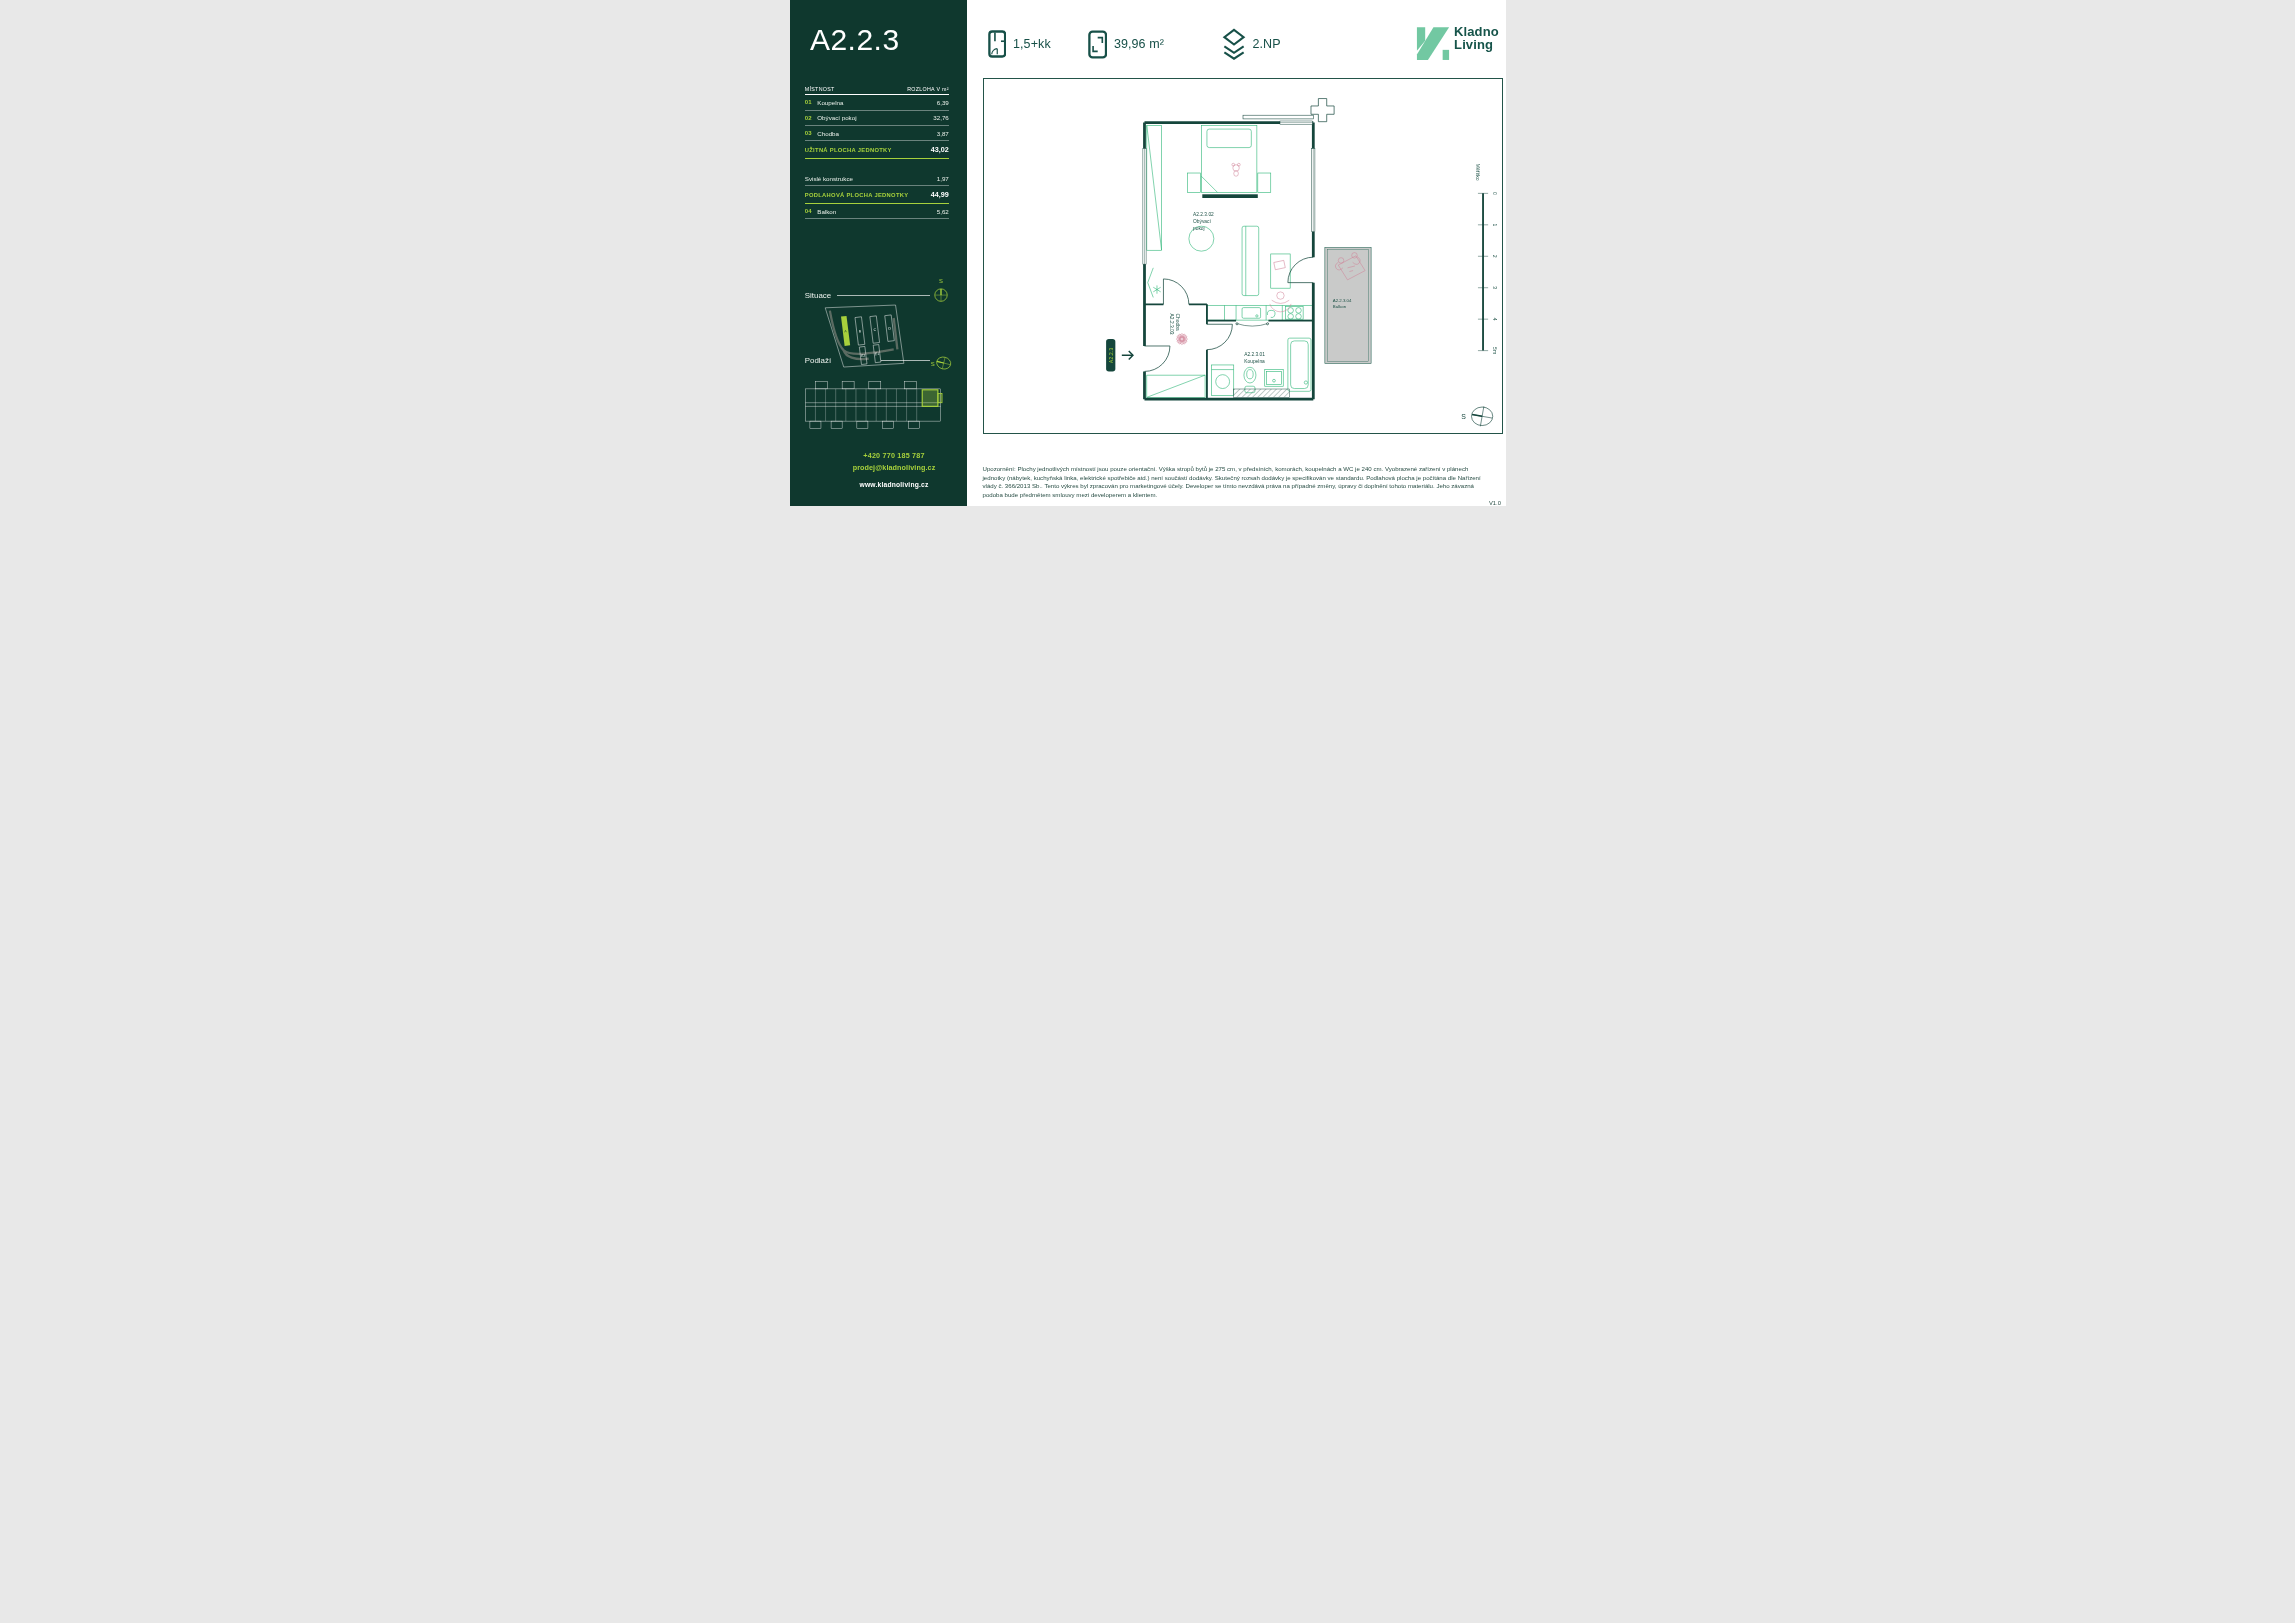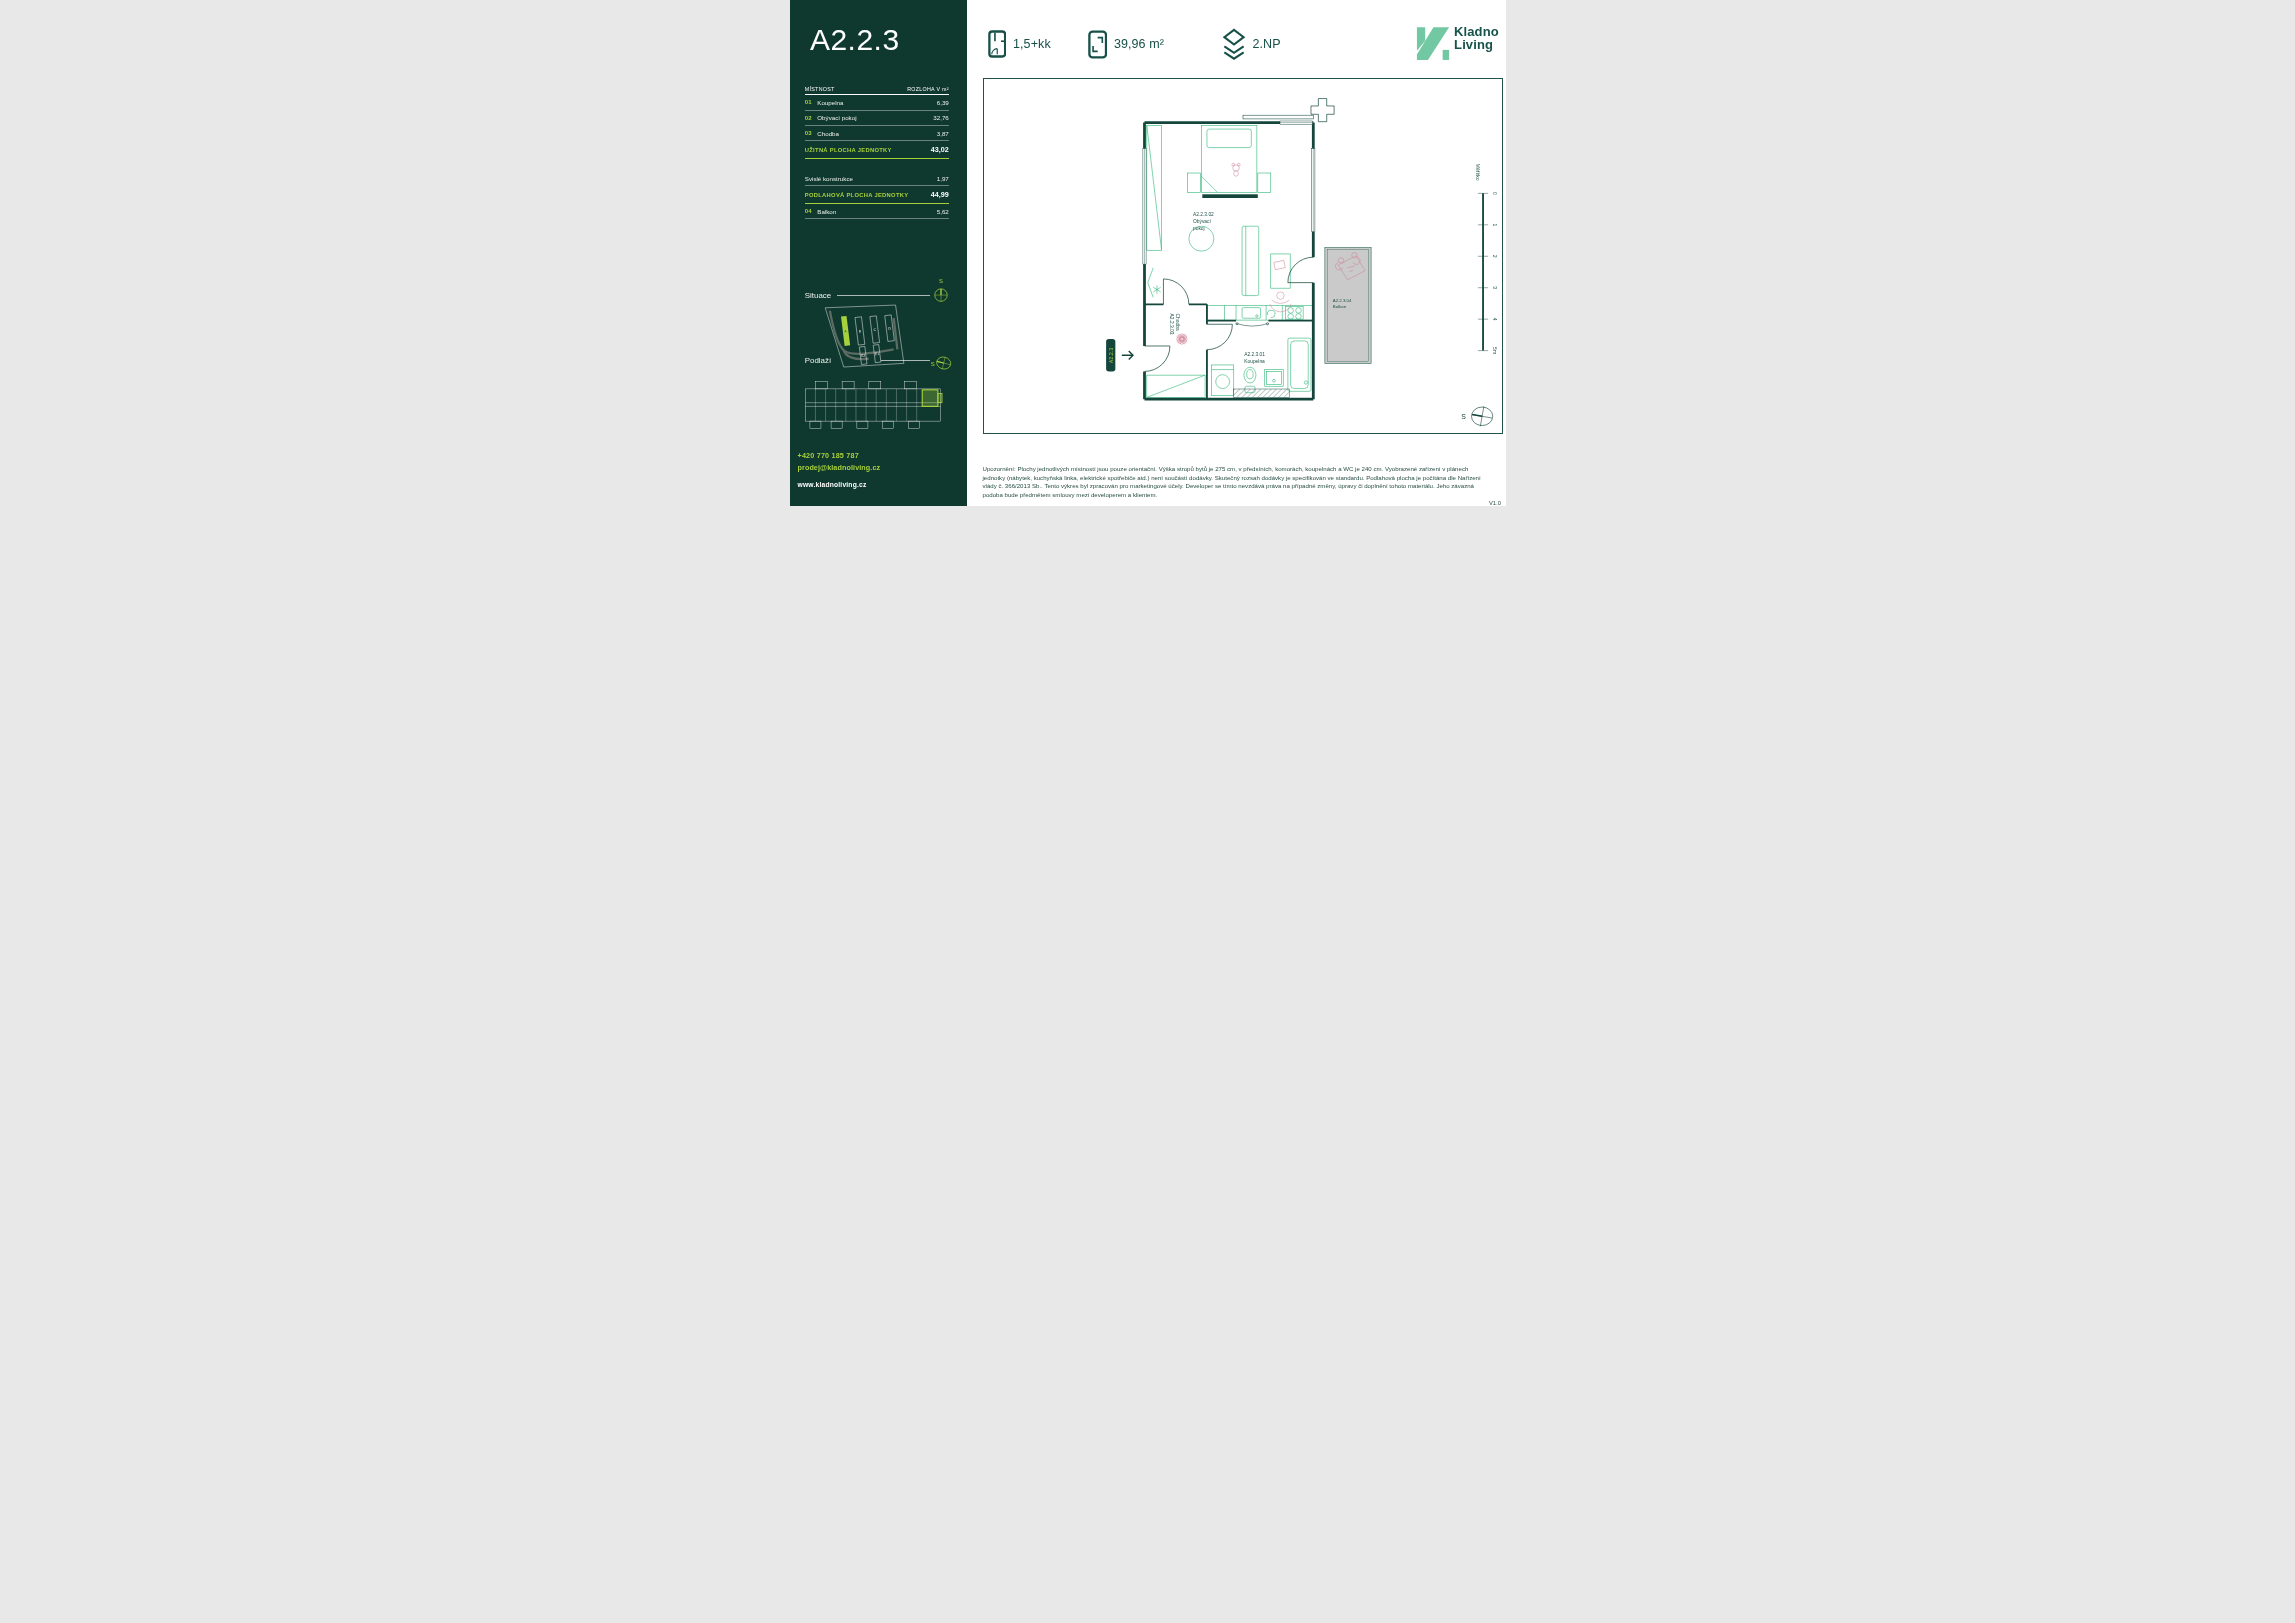--- a/index.html
+++ b/index.html
@@ -16,21 +16,21 @@
   .row .val{margin-left:auto;}
   .sumrow{height:16.7px;display:flex;align-items:center;border-bottom:1.4px solid #a7d13c;}
   .sumrow .lbl{color:#a7d13c;font-size:5.8px;font-weight:600;letter-spacing:0.3px;}
   .sumrow .val{margin-left:auto;color:#ffffff;font-weight:700;font-size:7.2px;}
   .spacer{height:12px;}
   .sec-head{position:absolute;left:15.3px;width:125px;display:flex;align-items:center;color:#edf2ee;font-size:7.9px;text-align:right;}
   .sec-head .rule{flex:1;height:0.5px;background:rgba(255,255,255,.65);margin-left:5.6px;}
   .situace-head{top:291px;}
   .podlazi-head{top:356px;gap:44px;}
   .svg-abs{position:absolute;}
-  .contact{position:absolute;left:8px;width:177px;}
+  .contact{position:absolute;left:16px;width:177px;text-align:center;}
   .phone{top:451px;font-size:7.2px;font-weight:700;color:#a7d13c;letter-spacing:0.2px;}
   .email{top:463px;font-size:7.2px;font-weight:700;color:#a7d13c;letter-spacing:0.1px;}
   .web{top:481px;font-size:6.7px;font-weight:700;color:#ffffff;letter-spacing:0.2px;}
   
   .hdr-item{position:absolute;display:flex;align-items:center;gap:7px;height:32px;top:28px;color:#175048;}
   .hdr-item .lab{font-size:12.5px;font-weight:500;letter-spacing:0.1px;}
   .logo{position:absolute;left:626px;top:25px;display:flex;gap:4.6px;}
   .logo-text{font-size:13px;line-height:13.4px;font-weight:700;color:#16544a;letter-spacing:0.1px;}
   
   .plan-box{position:absolute;left:193px;top:78px;width:520px;height:356px;border:0.7px solid #235449;box-sizing:border-box;}

